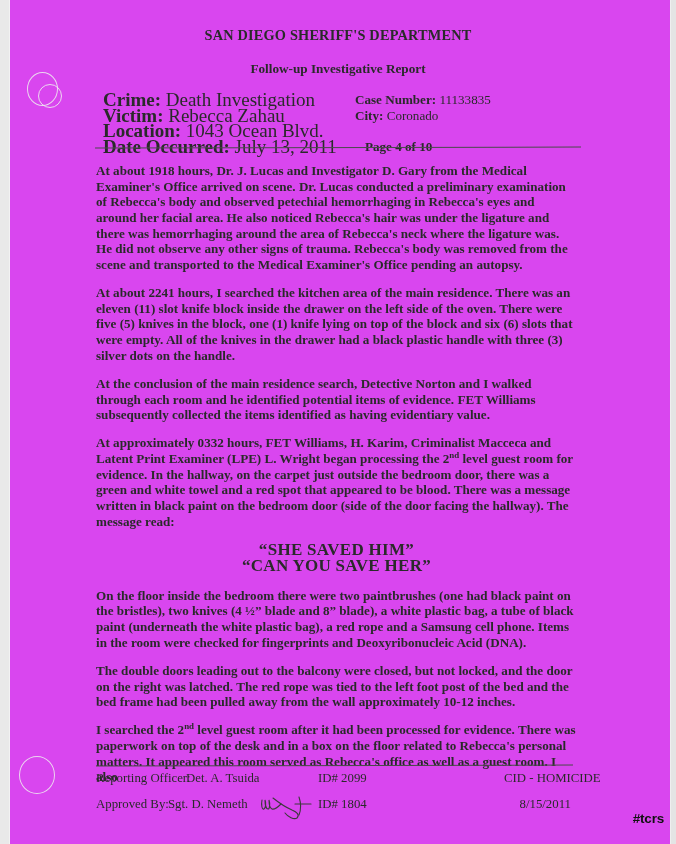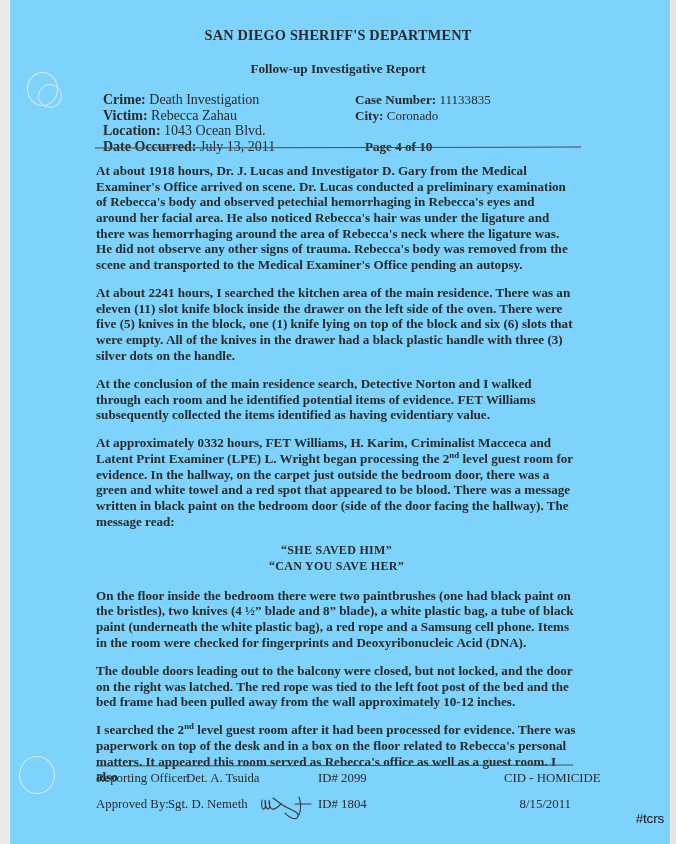--- a/index.html
+++ b/index.html
@@ -13,21 +13,21 @@
     position: relative;
     overflow: hidden;
     font-family: "Liberation Serif", "DejaVu Serif", serif;
     color: #2a2a2a;
   }
 
   
   #page {
     position: absolute;
     inset: 0;
-    background: #7dd3fc;
+    background: #d946ef;
   }
   
   .edge-strip-left {
     position: absolute;
     left: 0; top: 0;
     width: 9px; height: 844px;
     background: #e9e9e9;
   }
   .edge-strip-right {
     position: absolute;
@@ -84,21 +84,21 @@
   }
 
   .meta {
     position: relative;
     margin-top: 14px;
     height: 66px;
   }
   .meta-col-left {
     position: absolute;
     left: 103px; top: 0;
-    font-size: 14px;
+    font-size: 19px;
     line-height: 15.6px;
   }
   .meta-col-right {
     position: absolute;
     left: 355px; top: 0;
     font-size: 13.1px;
     line-height: 15.6px;
   }
   .meta-row { white-space: nowrap; }
   .lbl { font-weight: bold; }
@@ -135,21 +135,21 @@
     font-weight: bold;
   }
   .body-text p {
     margin: 0 0 12.5px 0;
   }
   .body-text p:last-child { margin-bottom: 0; }
 
   .quote-block {
     text-align: center;
     margin: 2px 0 13px 0;
-    font-size: 12px;
+    font-size: 17px;
     line-height: 16.5px;
     letter-spacing: .3px;
   }
   .quote-line { white-space: nowrap; }
 
   sup { font-size: .68em; vertical-align: super; line-height: 0; }
 
   
   .footer {
     position: absolute;
@@ -175,21 +175,21 @@
     position: absolute;
     left: 163px; top: -6px;
     width: 68px; height: 30px;
     pointer-events: none;
   }
 
   .watermark {
     position: absolute;
     right: 12px; top: 811px;
     font-family: "Liberation Sans", "DejaVu Sans", sans-serif;
-    font-weight: normal;
+    font-weight: bold;
     font-size: 13.5px;
     color: #111111;
     letter-spacing: -.2px;
   }
 </style>
 </head>
 <body>
 
 <div id="page">
 

